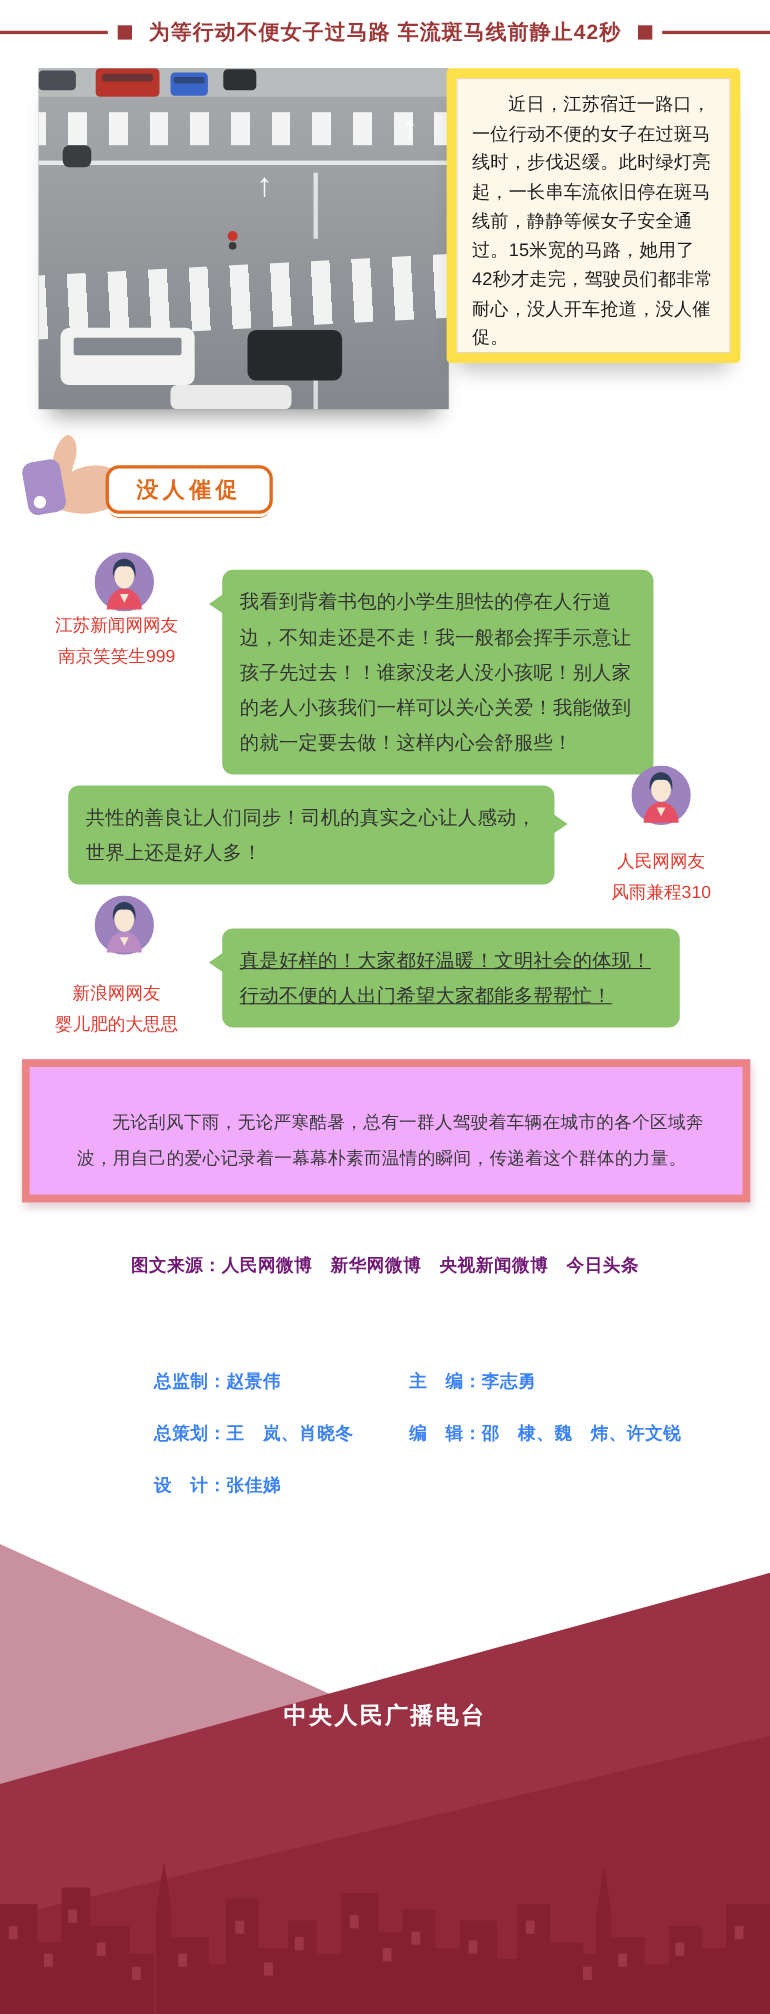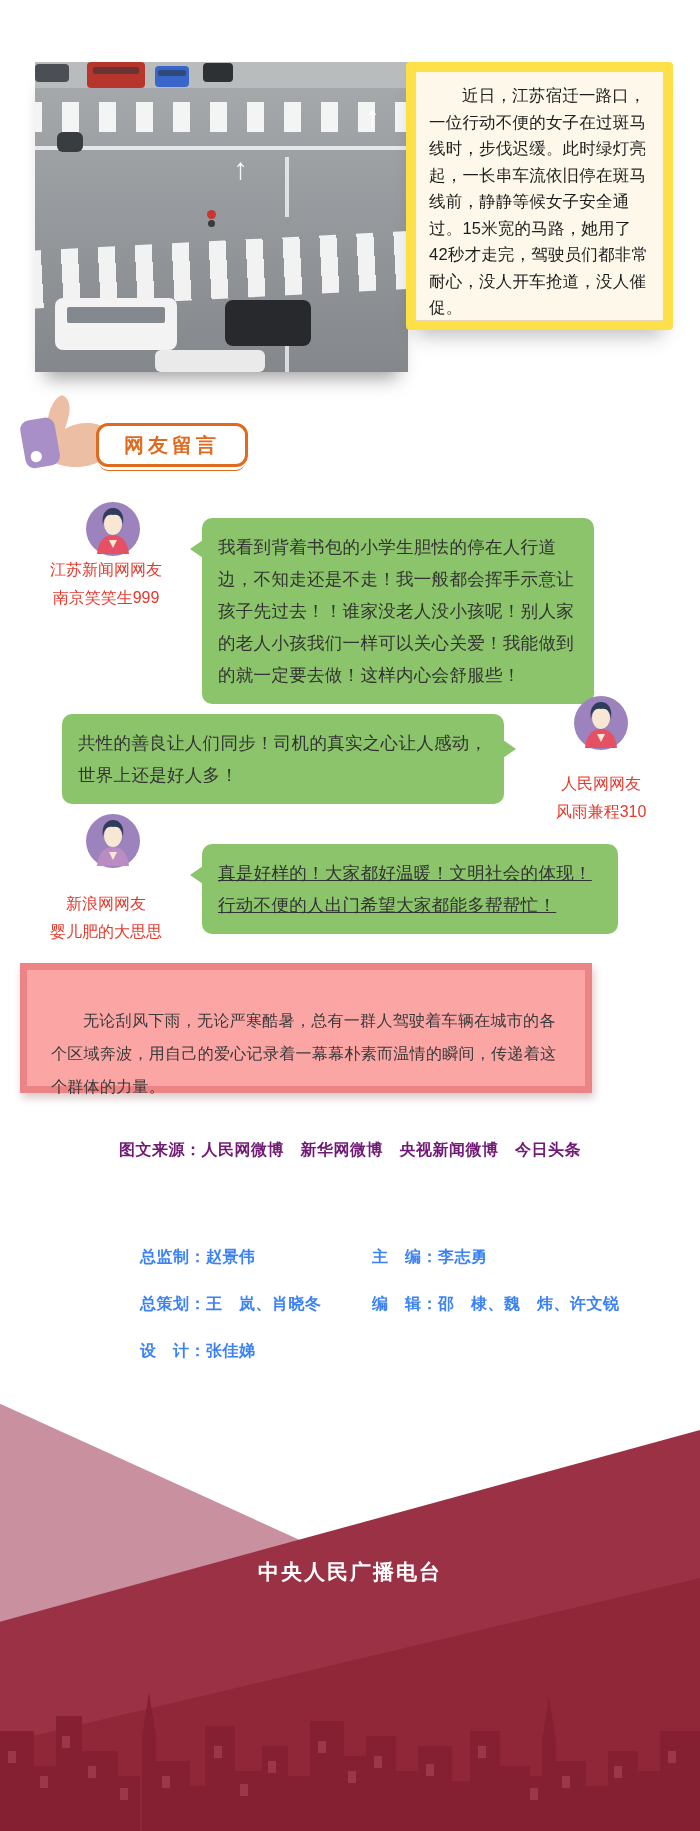--- a/index.html
+++ b/index.html
@@ -56,22 +56,22 @@
   .bubble{
     position:absolute;box-sizing:border-box;background:#8bc46a;border-radius:10px;
     padding:13px 16px;color:#333;font-size:17.5px;line-height:32px;letter-spacing:.3px;
   }
   .bubble p{margin:0;}
   .tail{position:absolute;width:0;height:0;border-top:9px solid transparent;border-bottom:9px solid transparent;}
   .tail.l{left:-12px;top:22px;border-right:13px solid #8bc46a;}
   .tail.r{right:-12px;top:26px;border-left:13px solid #8bc46a;}
   
   .summary{
-    position:absolute;left:20px;top:963px;width:572px;height:130px;box-sizing:border-box;
-    border:7px solid #ec8384;background:#fca5a5;box-shadow:2px 5px 8px rgba(120,40,40,.25);
+    position:absolute;left:20px;top:963px;width:662px;height:130px;box-sizing:border-box;
+    border:7px solid #ec8384;background:#f0abfc;box-shadow:2px 5px 8px rgba(120,40,40,.25);padding-left:19px;
   }
   .summary p{
     margin:34px 0 0 0;padding:0 24px;text-indent:2em;
     font-size:16px;line-height:33px;color:#3a3a3a;letter-spacing:.3px;
   }
   
   .sources{position:absolute;top:1140px;left:0;width:700px;text-align:center;margin:0;
     font-size:16px;font-weight:600;color:#701a75;letter-spacing:.5px;}
   .credits-col{position:absolute;top:1246px;font-size:16px;font-weight:600;color:#3b82f6;}
   .credits-col p{margin:0 0 26px 0;line-height:21px;letter-spacing:.5px;}
@@ -81,28 +81,35 @@
     font-size:16px;color:#3c3c3c;letter-spacing:.5px;}
   
   .footer{position:absolute;left:0;top:1395px;width:700px;height:436px;overflow:hidden;background:#fff;}
   .tri{position:absolute;inset:0;}
   .tri.pink{background:#c9909f;clip-path:polygon(0 2%,100% 75%,100% 100%,0 100%);}
   .tri.maroon{background:#9b3145;clip-path:polygon(0 52%,100% 8%,100% 100%,0 100%);}
   .tri.maroon2{background:#8f2739;clip-path:polygon(0 80%,100% 42%,100% 100%,0 100%);}
   .cnr{position:absolute;top:146px;left:0;width:100%;text-align:center;color:#fff;}
   .cnr .logo{font-size:58px;font-weight:800;letter-spacing:2px;line-height:60px;
     -webkit-text-stroke:2px #fff;}
-  .cnr .org{font-size:21px;font-weight:700;letter-spacing:2px;margin-top:17px;}
+  .cnr .org{font-size:21px;font-weight:700;letter-spacing:2px;margin-top:4px;}
   .skyline{position:absolute;left:0;bottom:0;width:700px;height:155px;display:block;}
 </style>
 </head>
 <body>
 
 <div class="page">
 
+  <div class="hdr">
+    <div class="hdr-rule"></div>
+    <div class="hdr-sq"></div>
+    <div class="hdr-title">为等行动不便女子过马路 车流斑马线前静止42秒</div>
+    <div class="hdr-sq"></div>
+    <div class="hdr-rule"></div>
+  </div>
 
   <div class="photo">
     <div class="sidewalk"></div>
     <div class="zebra top"></div>
     <div class="zebra bottom"></div>
     <div class="stopline"></div>
     <div class="lane" style="left:250px;top:95px;width:4px;height:60px;"></div>
     <div class="lane" style="left:250px;top:250px;width:4px;height:60px;"></div>
     <div class="arrow" style="left:198px;top:92px;">↑</div>
     <div class="arrow" style="left:330px;top:40px;">↑</div>
@@ -131,21 +138,21 @@
   </div>
 
   <svg class="thumb" viewBox="0 0 100 80">
     <path fill="#ecbfa4" d="M32,40 C31,25 38,9 46,7 C54,9 55,21 52,30 L49,40 C62,32 80,33 88,39 C94,51 92,64 83,72 C66,80 45,78 33,70 Z"></path>
     <g transform="rotate(-10 25 55)">
       <rect x="8" y="30" width="34" height="47" rx="9" fill="#a88fc7"></rect>
       <circle cx="19" cy="66" r="5.5" fill="#ffffff"></circle>
     </g>
   </svg>
   <div class="badge">
-    <span>网友留言</span>
+    <span>没人催促</span>
   </div>
 
   <svg class="avatar" style="left:86px;top:502px;" viewBox="0 0 54 54">
     <circle cx="27" cy="27" r="27" fill="#9d83bd"></circle>
     <path d="M27,33 C18,33 12,40 11,52 L43,52 C42,40 36,33 27,33 Z" fill="#e65064"></path>
     <path d="M23,38 L27,46 L31,38 Z" fill="#f8e7d2"></path>
     <ellipse cx="27" cy="22" rx="9" ry="11" fill="#f8e7d2"></ellipse>
     <path d="M17,23 C15,10 22,6 27,6 C32,6 39,10 37,23 C36,14 32,12 27,13 C22,12 18,14 17,23 Z" fill="#2d3d5a"></path>
   </svg>
   <div class="cname" style="left:18px;top:556px;width:176px;">

